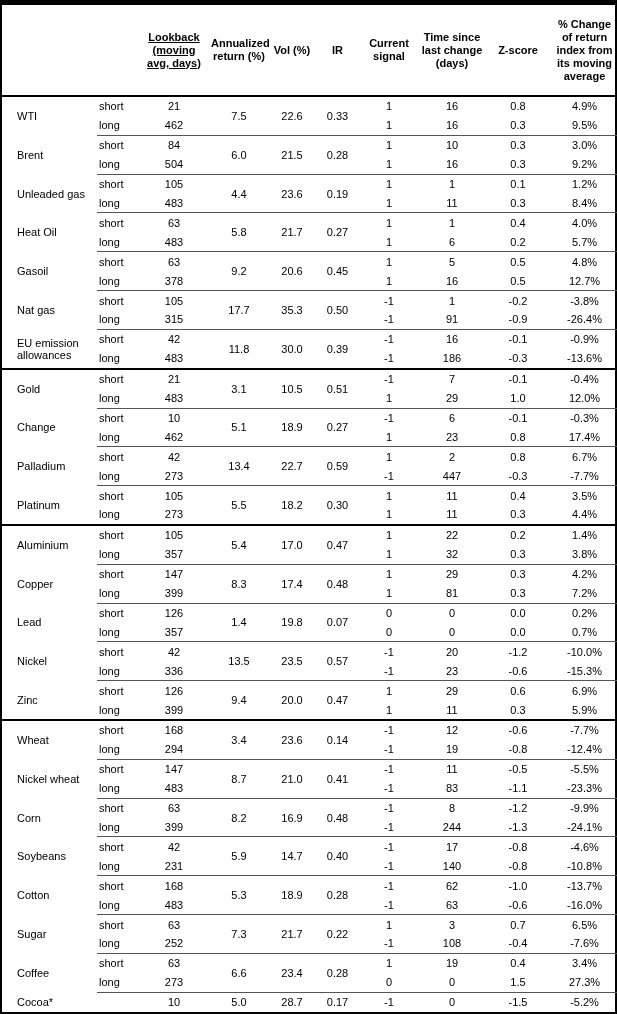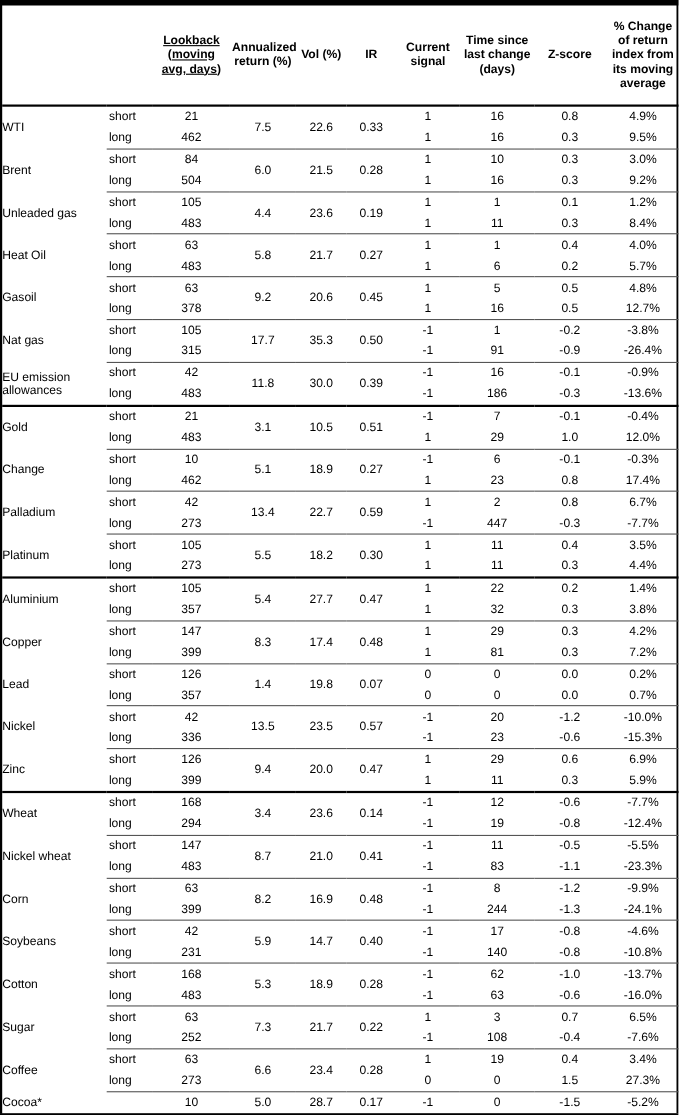--- a/index.html
+++ b/index.html
@@ -28,21 +28,21 @@
     height:90px; padding:0 2px;
     border-bottom:2.5px solid #000;
   }
   th.th-look { padding:0 8px;text-decoration:underline; }
 
   td {
     font-size:11px; height:18.91px; padding:0 2px;
     text-align:center; vertical-align:middle;
     white-space:nowrap; overflow:hidden;
   }
-  td.name { text-align:left; padding-left:0; white-space:normal; line-height:12px; }
+  td.name { text-align:left; padding-left:15px; white-space:normal; line-height:12px; }
   td.leg  { text-align:left; padding-left:2px; }
 
   .bt-thin  { border-top:1px solid #555; }
   .bt-thick { border-top:2.5px solid #000; }
 
   .footer {
     box-sizing:border-box;
     position:relative;
     border-top:2.5px solid #000;
     border-left:2px solid #000;
@@ -306,21 +306,21 @@
             <td>1</td>
             <td>11</td>
             <td>0.3</td>
             <td>4.4%</td>
           </tr>
           <tr>
             <td class="name bt-thick" rowspan="2">Aluminium</td>
             <td class="leg bt-thick">short</td>
             <td class="bt-thick">105</td>
             <td rowspan="2" class="bt-thick">5.4</td>
-            <td rowspan="2" class="bt-thick">27.7</td>
+            <td rowspan="2" class="bt-thick">17.0</td>
             <td rowspan="2" class="bt-thick">0.47</td>
             <td class="bt-thick">1</td>
             <td class="bt-thick">22</td>
             <td class="bt-thick">0.2</td>
             <td class="bt-thick">1.4%</td>
           </tr>
           <tr>
             <td class="leg">long</td>
             <td>357</td>
             <td>1</td>

